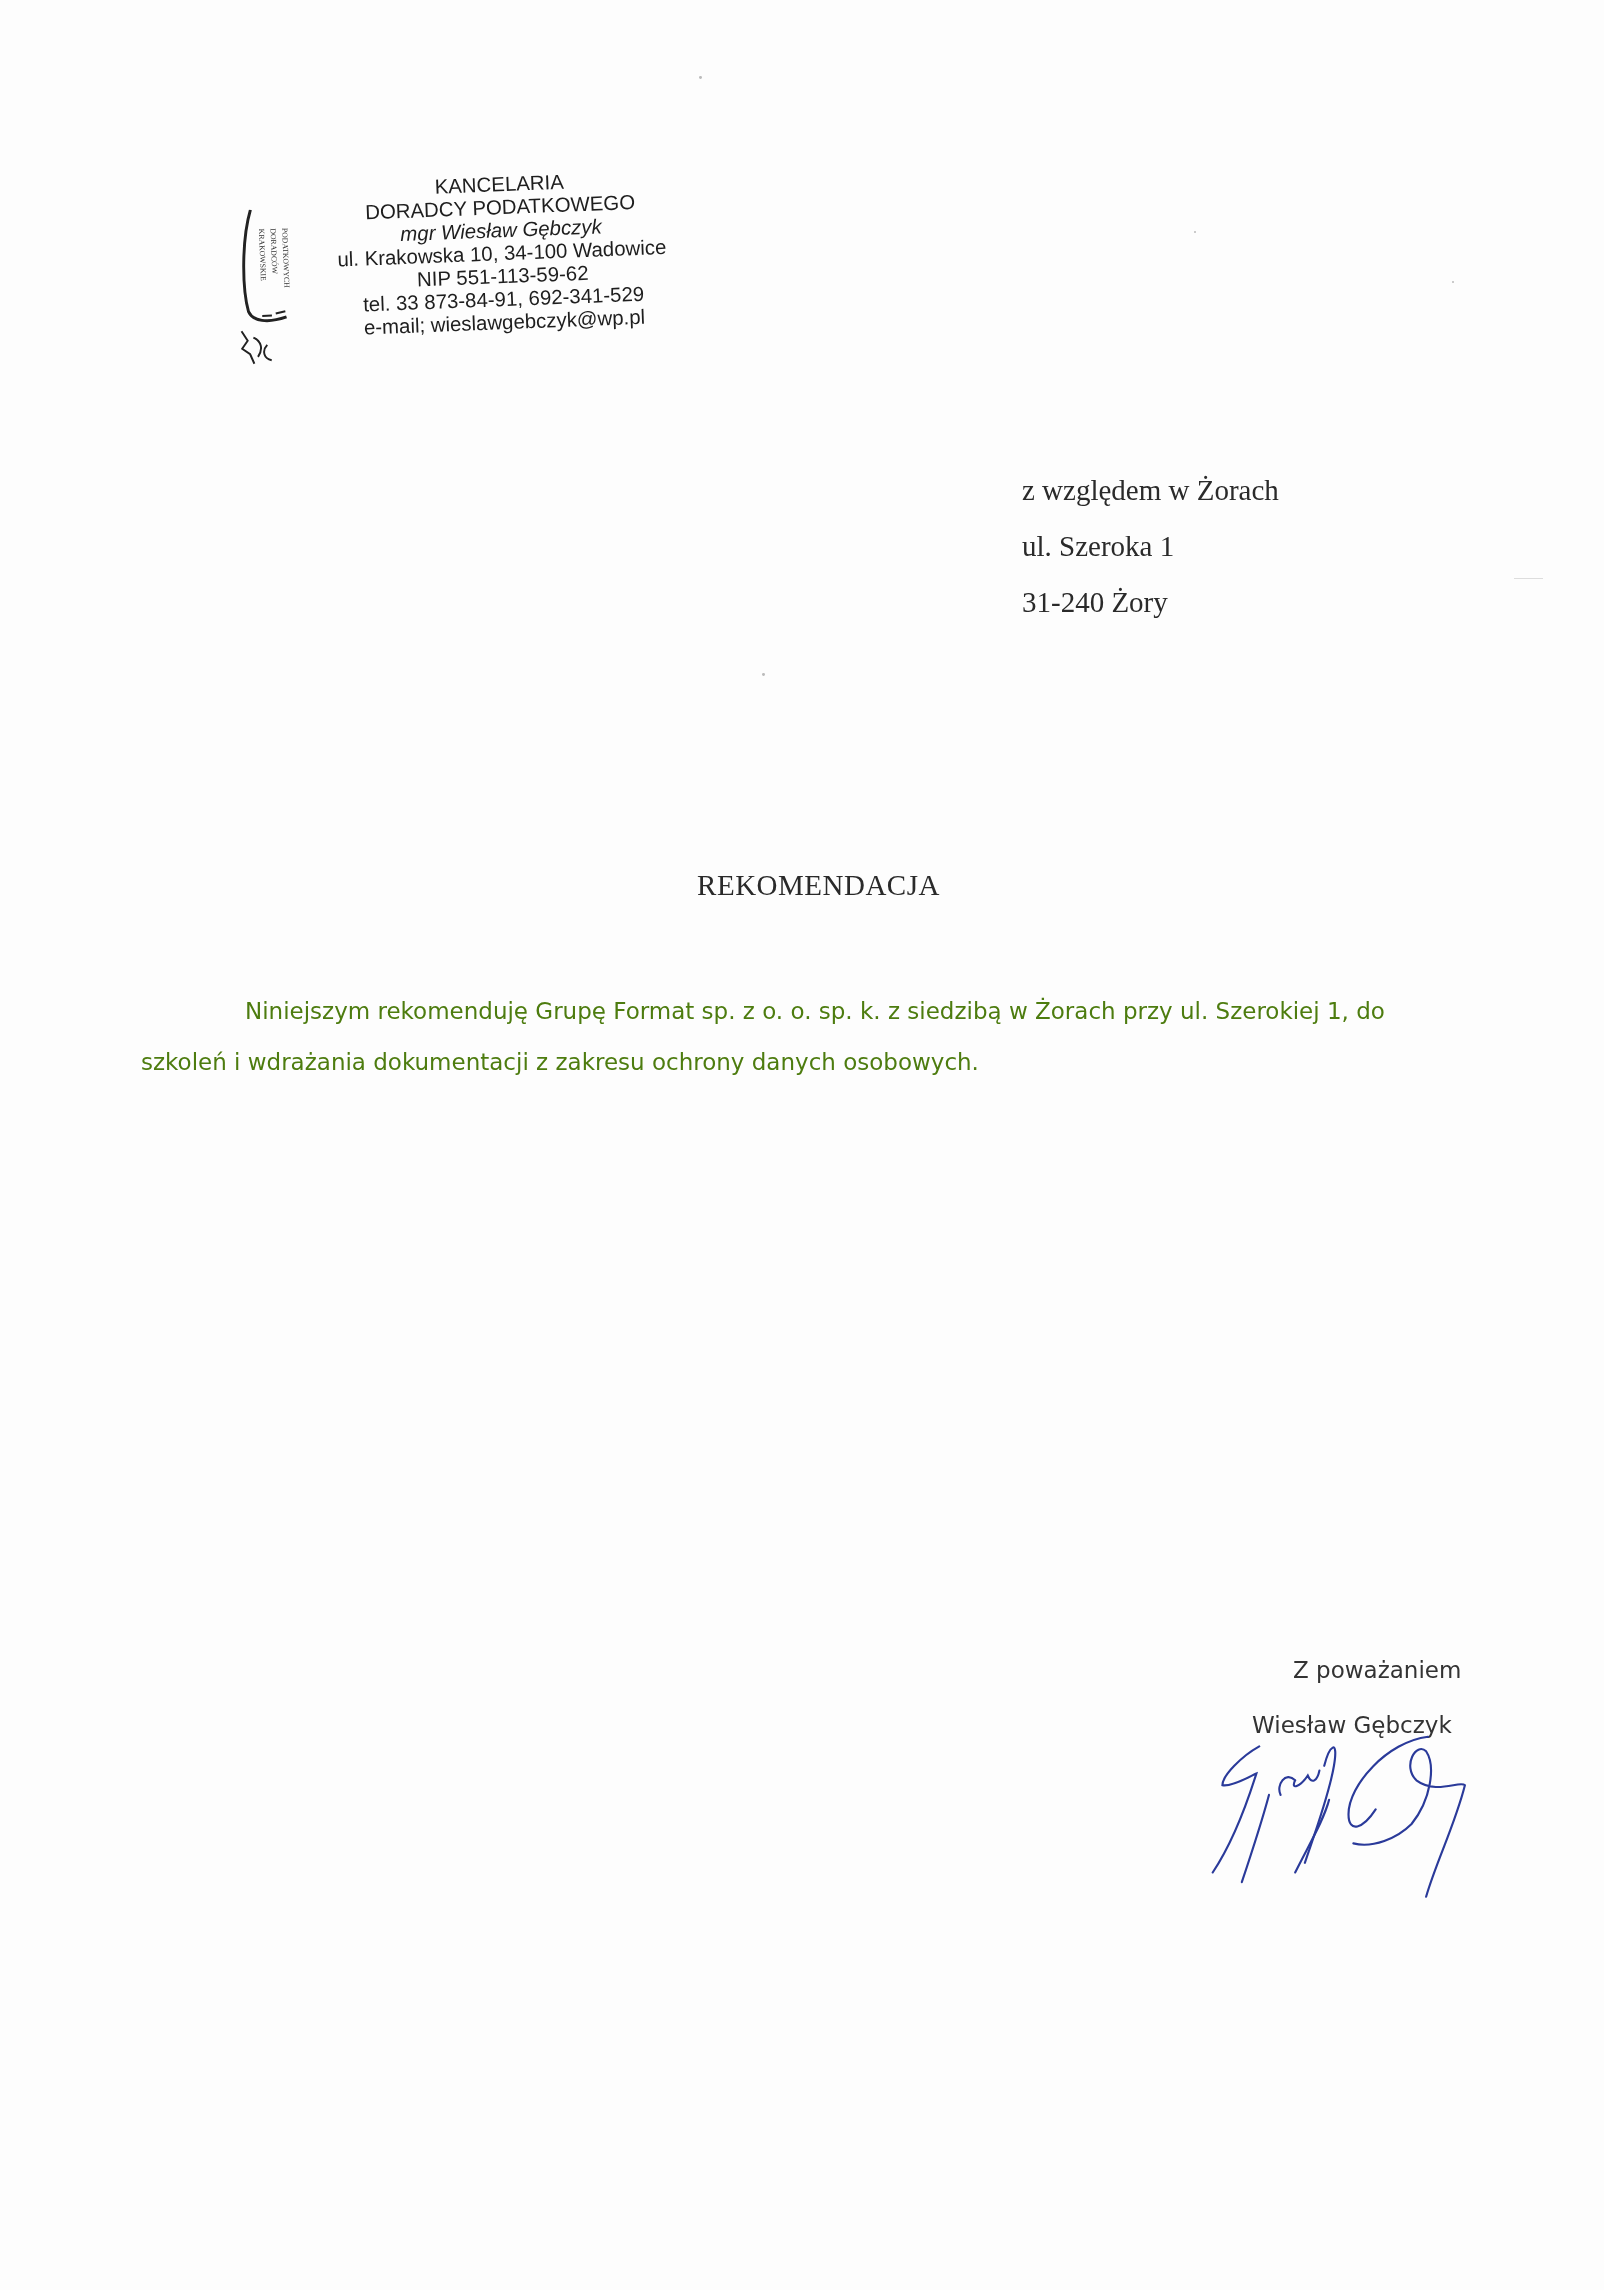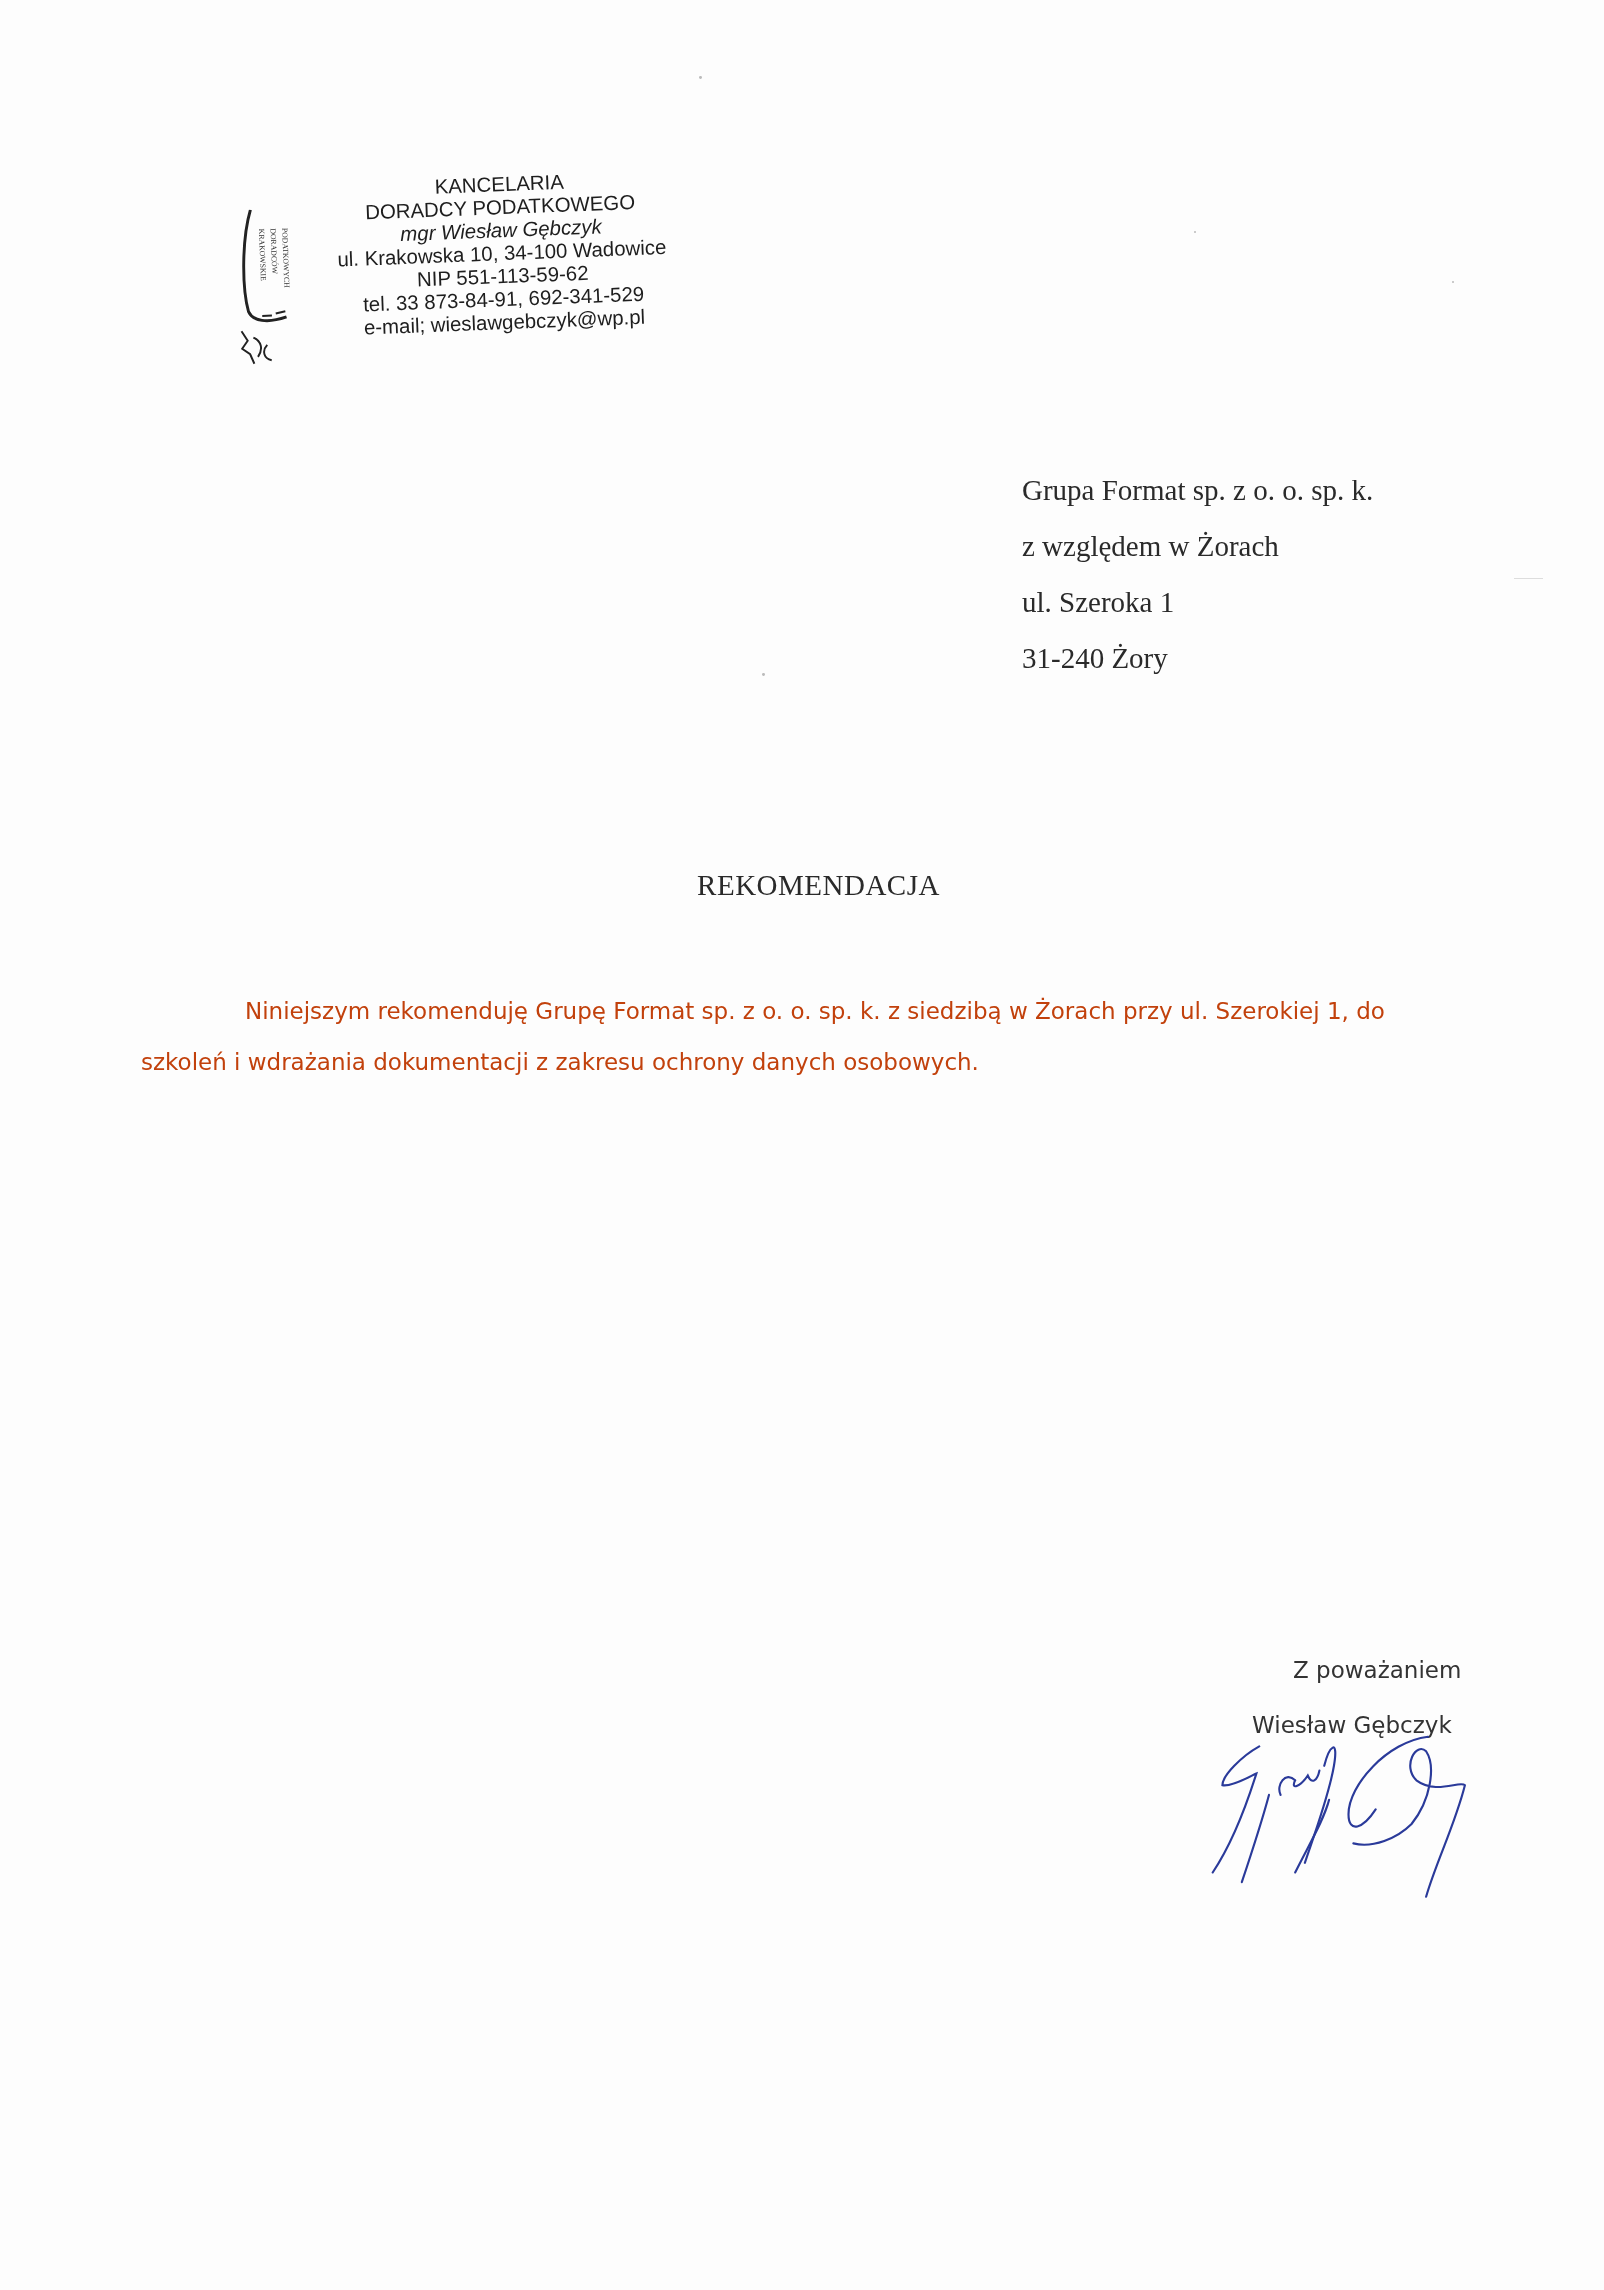--- a/index.html
+++ b/index.html
@@ -26,21 +26,21 @@
   }
   .addr div { height: 56px; line-height: 37px; }
   .title {
     position: absolute; left: 0; width: 1605px; top: 869px; text-align: center;
     font-family: "Liberation Serif", serif; font-size: 29px; color: #2a2a2a;
     letter-spacing: 0.5px;
     margin-left: 16px;
   }
   .body-text {
     position: absolute; left: 141px; top: 986px; width: 1329px;
-    font-family: "DejaVu Sans", sans-serif; font-size: 23px; color: #c2410c;
+    font-family: "DejaVu Sans", sans-serif; font-size: 23px; color: #4d7c0f;
     line-height: 51px;
   }
   .body-text p { margin: 0 0 0 0; text-indent: 104px; }
   .closing {
     position: absolute; left: 1252px; top: 1657px;
     font-family: "DejaVu Sans", sans-serif; font-size: 23px; color: #333;
   }
   .closing .greet { position: absolute; left: 41px; top: 0; white-space: nowrap; text-align: center; }
   .closing .name { position: absolute; left: 0; top: 55px; white-space: nowrap; text-align: right; }
   .signature { position: absolute; left: 1203px; top: 1727px; width: 291px; height: 194px; }
@@ -63,21 +63,20 @@
     <div>DORADCY PODATKOWEGO</div>
     <div class="italic">mgr Wiesław Gębczyk</div>
     <div>ul. Krakowska 10, 34-100 Wadowice</div>
     <div>NIP 551-113-59-62</div>
     <div>tel. 33 873-84-91,  692-341-529</div>
     <div>e-mail; wieslawgebczyk@wp.pl</div>
   </div>
 </div>
 
 <div class="addr">
-  <div>Grupa Format sp. z o. o. sp. k.</div>
   <div>z względem w Żorach</div>
   <div>ul. Szeroka 1</div>
   <div>31-240 Żory</div>
 </div>
 
 <div class="title">REKOMENDACJA</div>
 
 <div class="body-text">
   <p>Niniejszym rekomenduję Grupę Format sp. z o. o. sp. k. z siedzibą w Żorach przy ul. Szerokiej 1, do szkoleń i wdrażania dokumentacji z zakresu ochrony danych osobowych.</p>
 </div>

